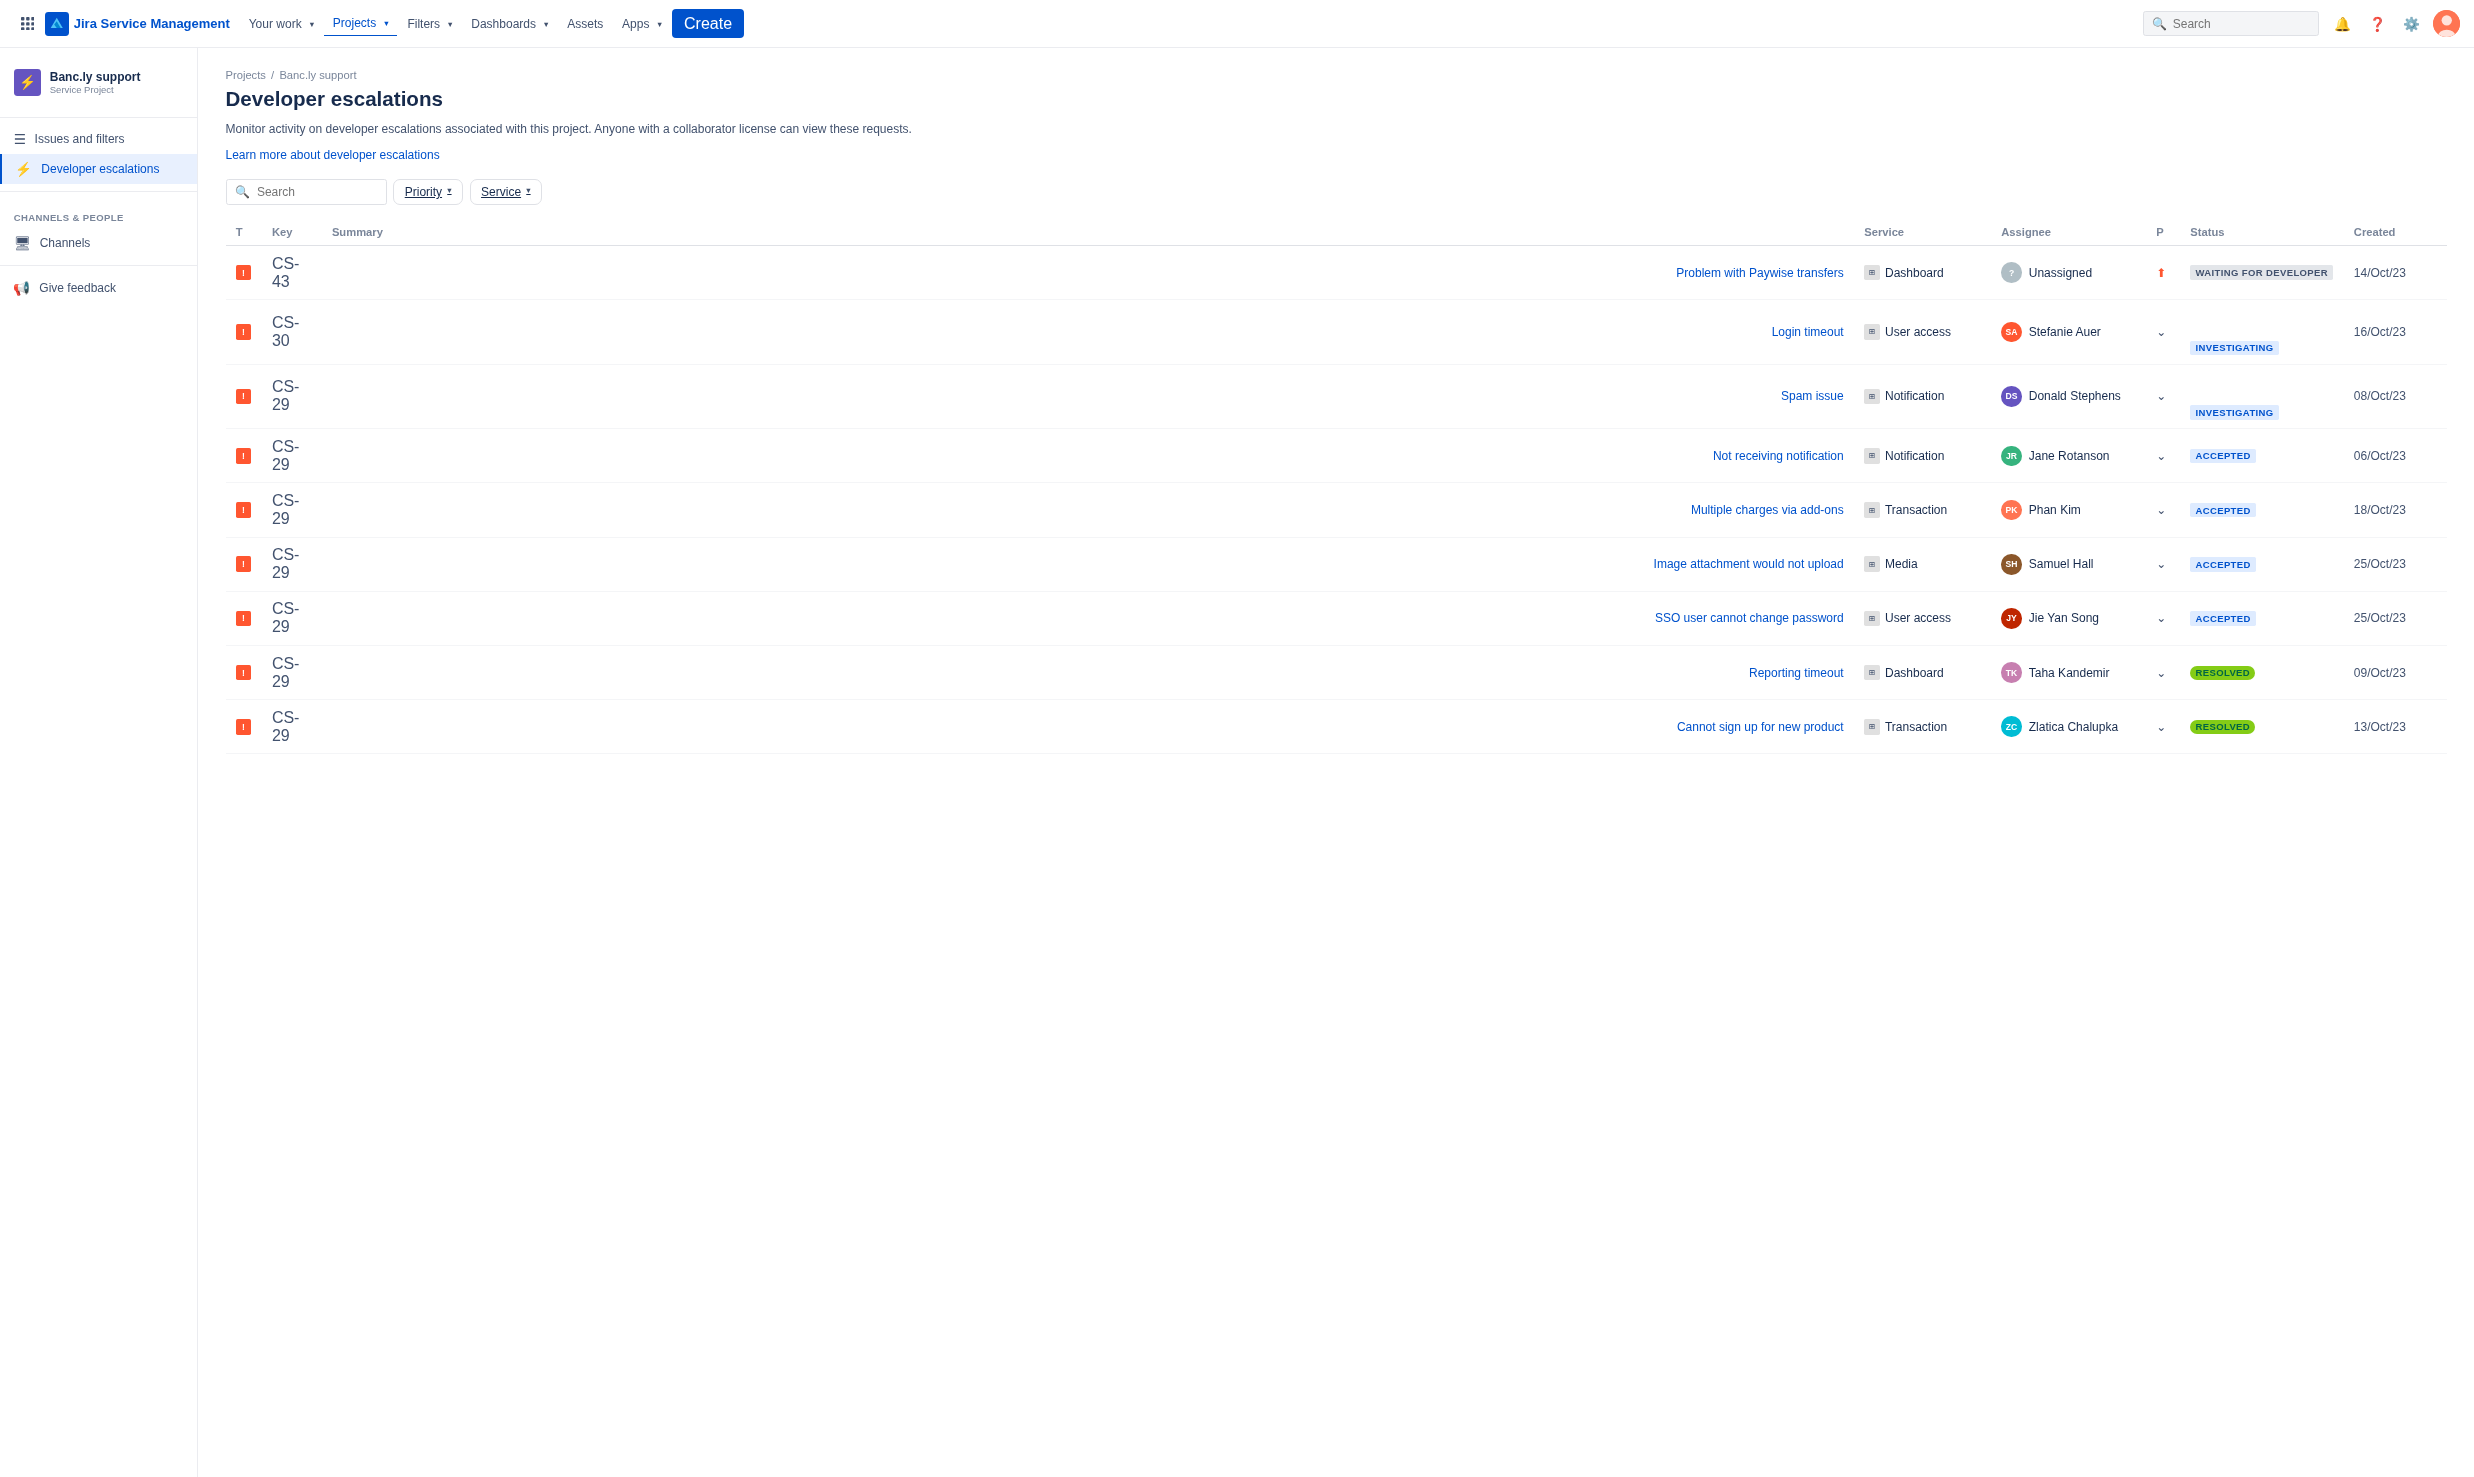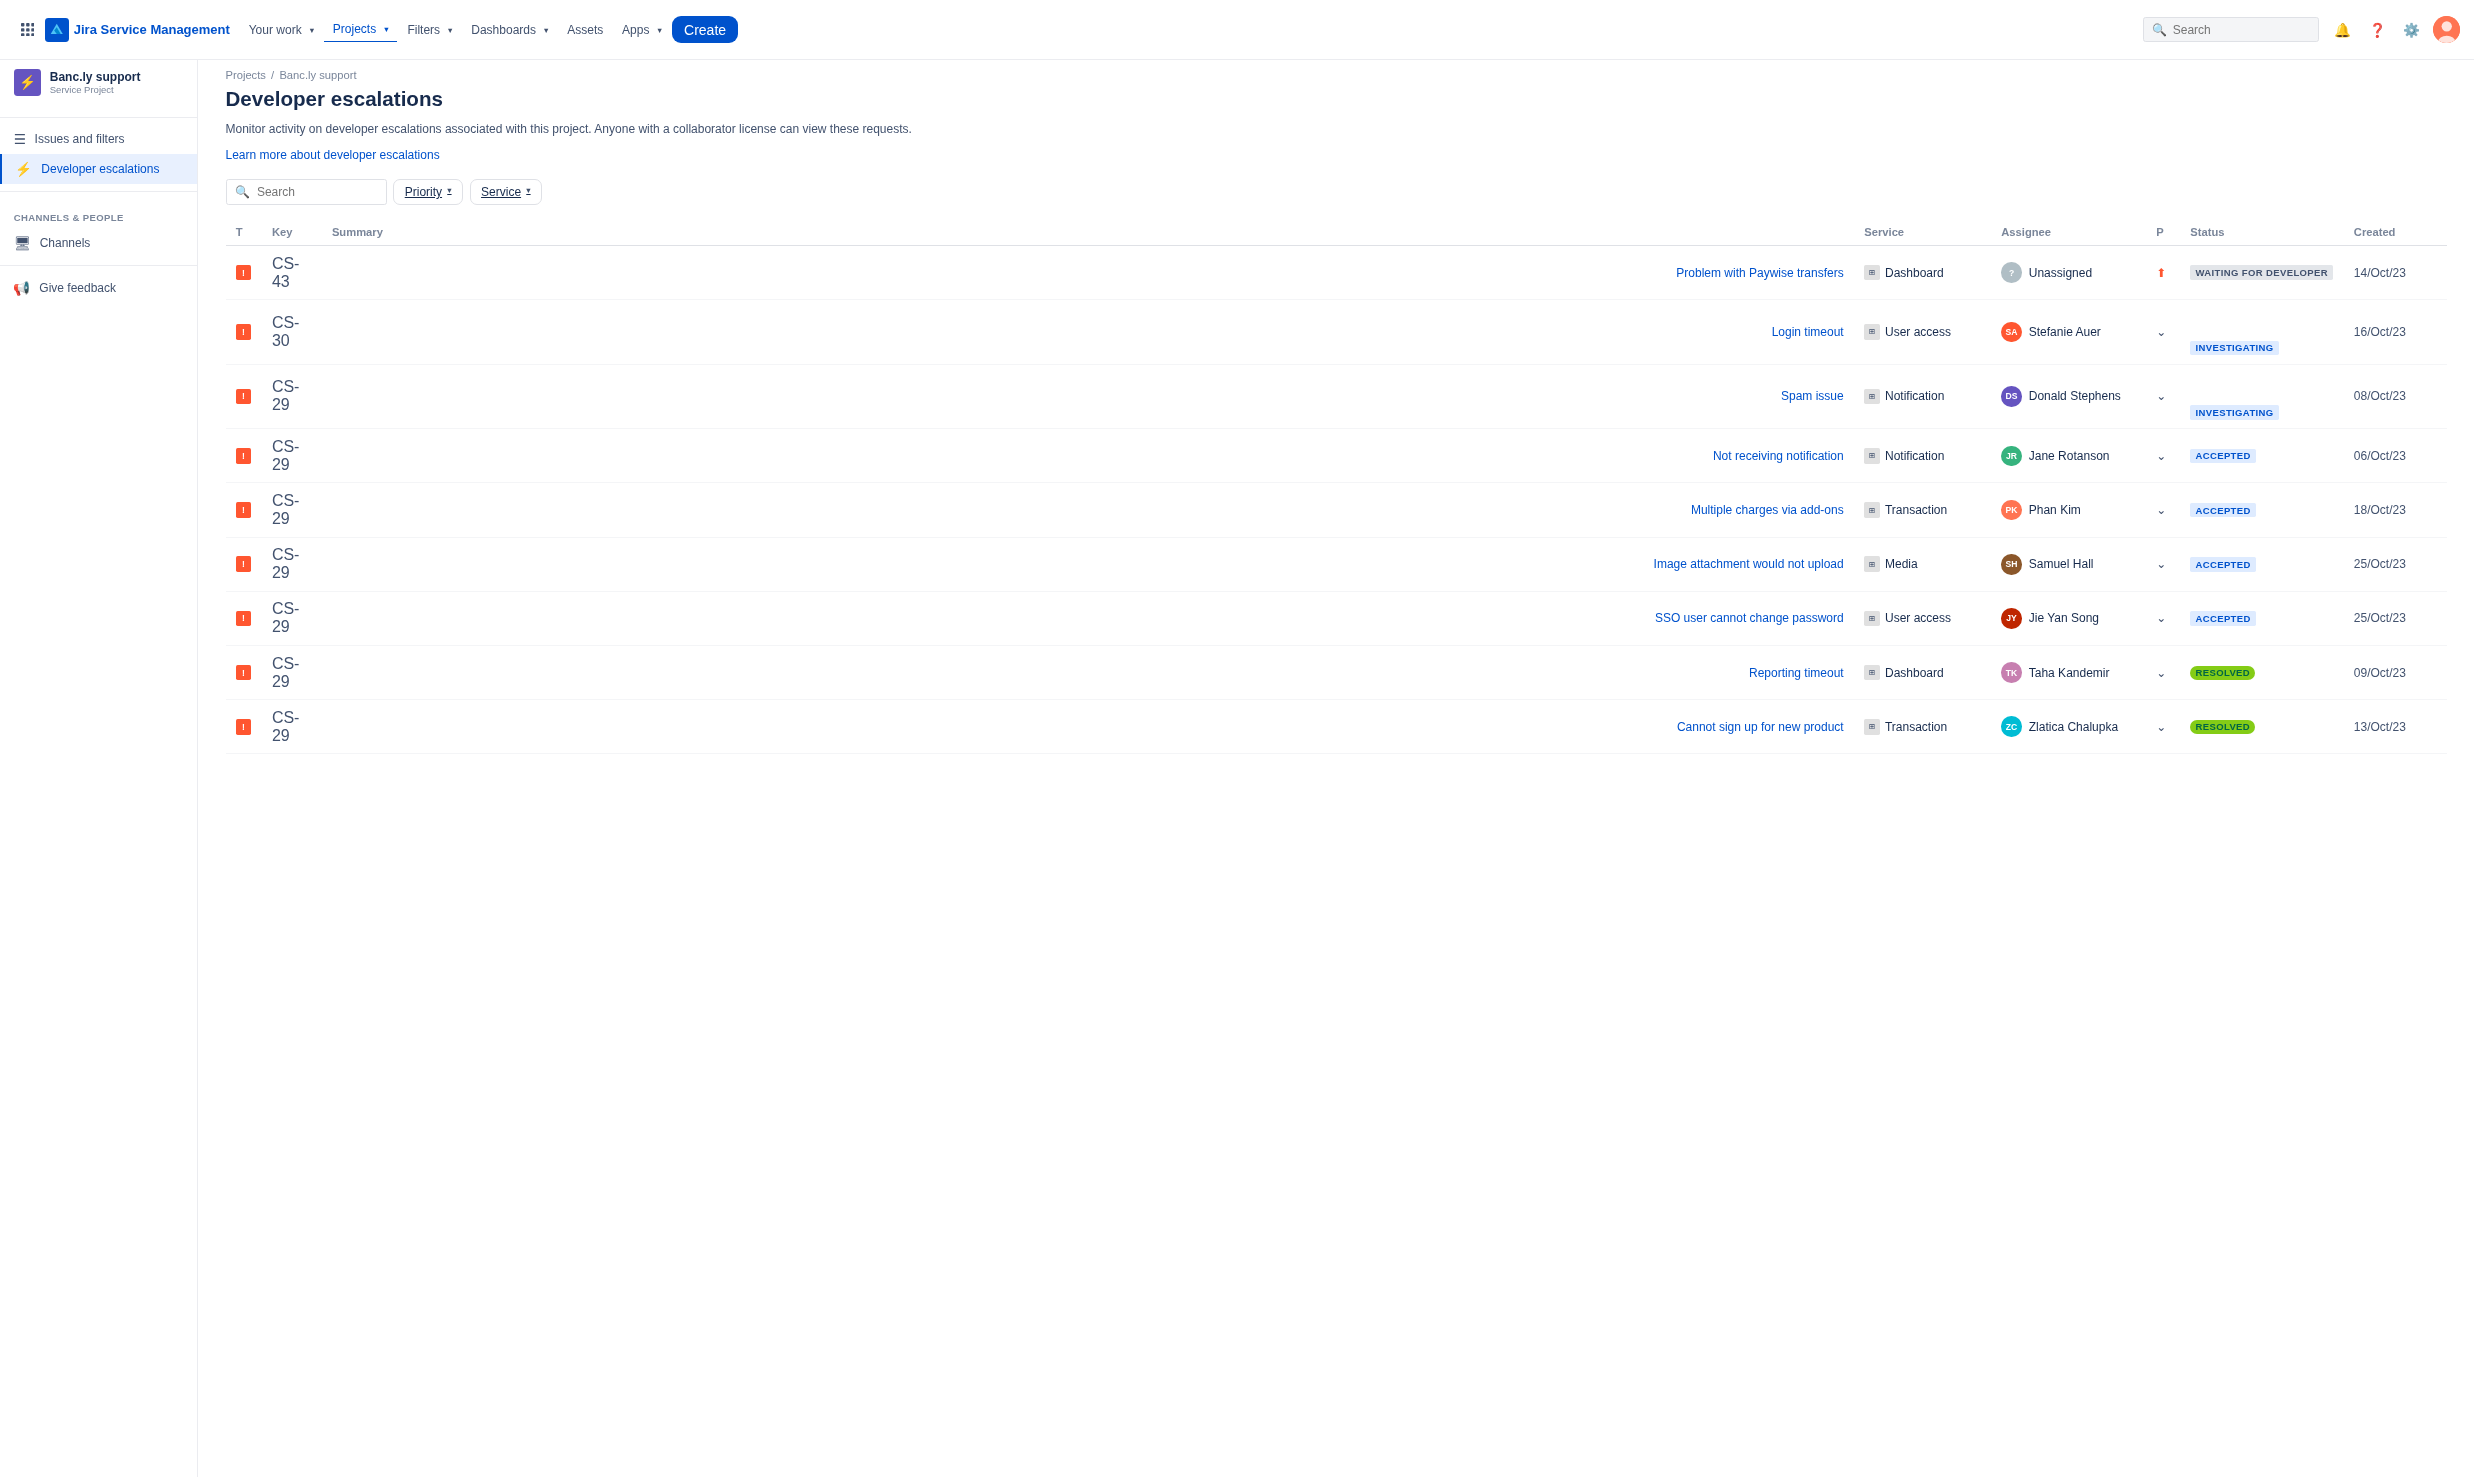--- a/index.html
+++ b/index.html
@@ -1,36 +1,36 @@
 <!DOCTYPE html>
 <html style="font-size:13.7px"><head>
   <meta charset="utf-8">
   <style>
     * { box-sizing: border-box; margin: 0; padding: 0; }
     body { font-family: -apple-system, BlinkMacSystemFont, 'Segoe UI', sans-serif; font-size: 12px; color: #172b4d; background: #fff; }
 
     
     .topnav {
-      display: flex; align-items: center; height: 60px;
+      display: flex; align-items: center; height: 48px;
       background: #fff; border-bottom: 0.9px solid #ebecf0;
       padding: 0 13.7px; gap: 3.4px; position: fixed; top: 0; left: 0; right: 0; z-index: 100;
     }
     .topnav-grid-icon { width: 27.5px; height: 27.5px; display: flex; align-items: center; justify-content: center; cursor: pointer; color: #42526e; }
     .topnav-logo { display: flex; align-items: center; gap: 5.2px; margin-right: 6.9px; font-weight: 700; font-size: 13px; color: #0052cc; text-decoration: none; }
     .topnav-logo-icon { width: 24px; height: 24px; background: #0052cc; border-radius: 3.4px; display: flex; align-items: center; justify-content: center; }
     .topnav-nav { display: flex; align-items: center; gap: 1.7px; flex: 1; }
     .topnav-nav-item {
       padding: 5.2px 8.6px; border-radius: 2.6px; cursor: pointer; color: #42526e; font-size: 12px;
       display: flex; align-items: center; gap: 8px; white-space: nowrap;
     }
     .topnav-nav-item.active { color: #0052cc; border-bottom: 1.7px solid #0052cc; border-radius: 0; }
     .topnav-nav-item .chevron { font-size: 8.6px; }
     .topnav-create-btn {
-      background: #0052cc; color: #fff; border: none; border-radius: 9px;
-      padding: 5.2px 12px; font-size: 14px; font-weight: 500; cursor: pointer; white-space: nowrap;
+      background: #0052cc; color: #fff; border: none; border-radius: 4px;
+      padding: 5.2px 12px; font-size: 16px; font-weight: 500; cursor: pointer; white-space: nowrap;
     }
     .topnav-search {
       display: flex; align-items: center; gap: 5.2px;
       border: 0.9px solid #dfe1e6; border-radius: 2.6px; padding: 4.3px 8.6px;
       min-width: 172px; background: #f4f5f7; color: #7a869a; cursor: text;
     }
     .topnav-search input { border: none; background: transparent; outline: none; font-size: 12px; color: #172b4d; width: 137px; }
     .topnav-right-icons { display: flex; align-items: center; gap: 6.9px; margin-left: 6.9px; }
     .topnav-icon-btn {
       width: 27.5px; height: 27.5px; border-radius: 50%; display: flex; align-items: center; justify-content: center;

